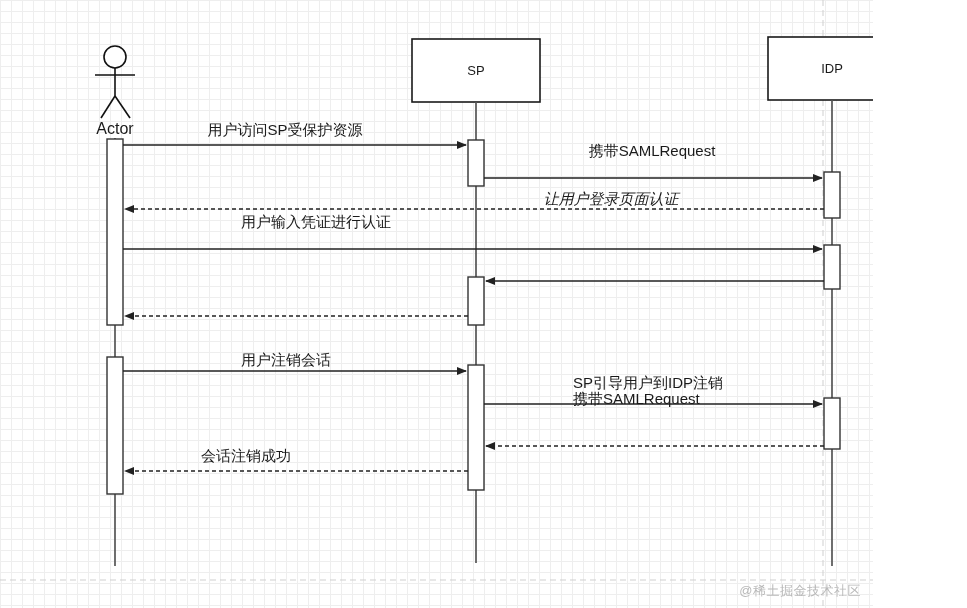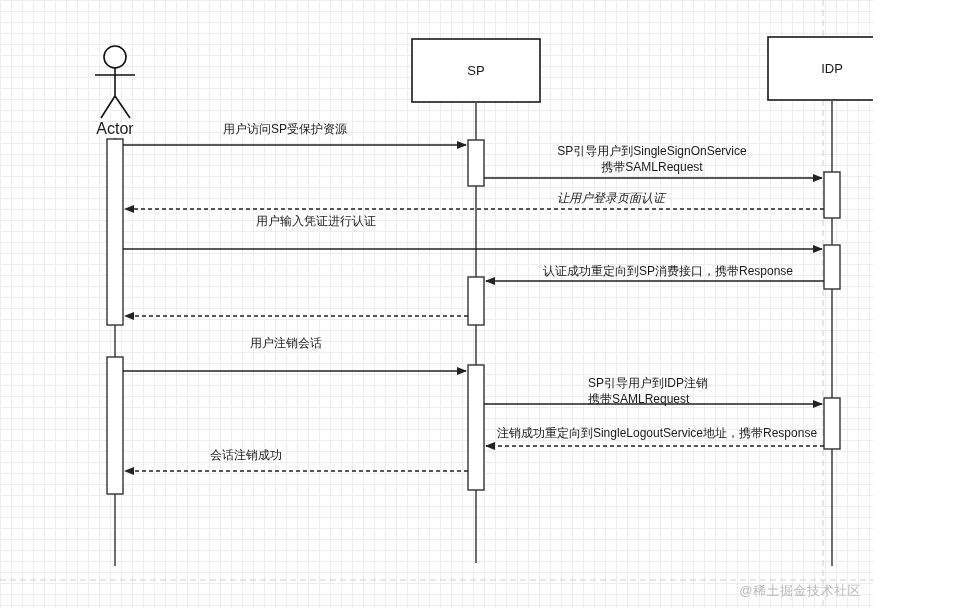--- a/index.html
+++ b/index.html
@@ -24,21 +24,21 @@
   }
   .svg-layer {
     position: absolute;
     left: 0;
     top: 0;
     width: 967px;
     height: 608px;
   }
   .lbl {
     position: absolute;
-    font-size: 12px;
+    font-size: 15px;
     color: #1a1a1a;
     white-space: nowrap;
     line-height: 15px;
     transform: translateX(-50%);
     letter-spacing: 0px;
   }
   .lbl.two-line { line-height: 16px; }
   .head-label {
     position: absolute;
     font-size: 13px;
@@ -139,37 +139,34 @@
 
   <div class="head-label" style="left:476px; top:70px;">SP</div>
 
   <div class="head-label" style="left:832px; top:68px;">IDP</div>
 
   <div class="actor-label" style="left:115px; top:120px;">Actor</div>
 
   <div class="lbl" style="left:285px; top:122px;">用户访问SP受保护资源</div>
 
   <div class="lbl two-line" style="left:652px; top:143px; text-align:center;">
-    <div>SP引导用户到SingleSignOnService</div>
     <div>携带SAMLRequest</div>
   </div>
 
   <div class="lbl" style="left:611px; top:191px;font-style:italic;">让用户登录页面认证</div>
 
   <div class="lbl" style="left:316px; top:214px;">用户输入凭证进行认证</div>
 
-  <div class="lbl" style="left:668px; top:264px;">认证成功重定向到SP消费接口，携带Response</div>
 
 
-  <div class="lbl" style="left:286px; top:336px;text-align:center;">用户注销会话</div>
+  <div class="lbl" style="left:286px; top:352px;text-align:center;">用户注销会话</div>
 
   <div class="lbl two-line" style="left:648px; top:375px; text-align:left;">
     <div>SP引导用户到IDP注销</div>
     <div>携带SAMLRequest</div>
   </div>
 
-  <div class="lbl" style="left:657px; top:426px;">注销成功重定向到SingleLogoutService地址，携带Response</div>
 
   <div class="lbl" style="left:246px; top:448px;">会话注销成功</div>
 
   <div class="watermark">@稀土掘金技术社区</div>
 
 </div>
 
 </body></html>

